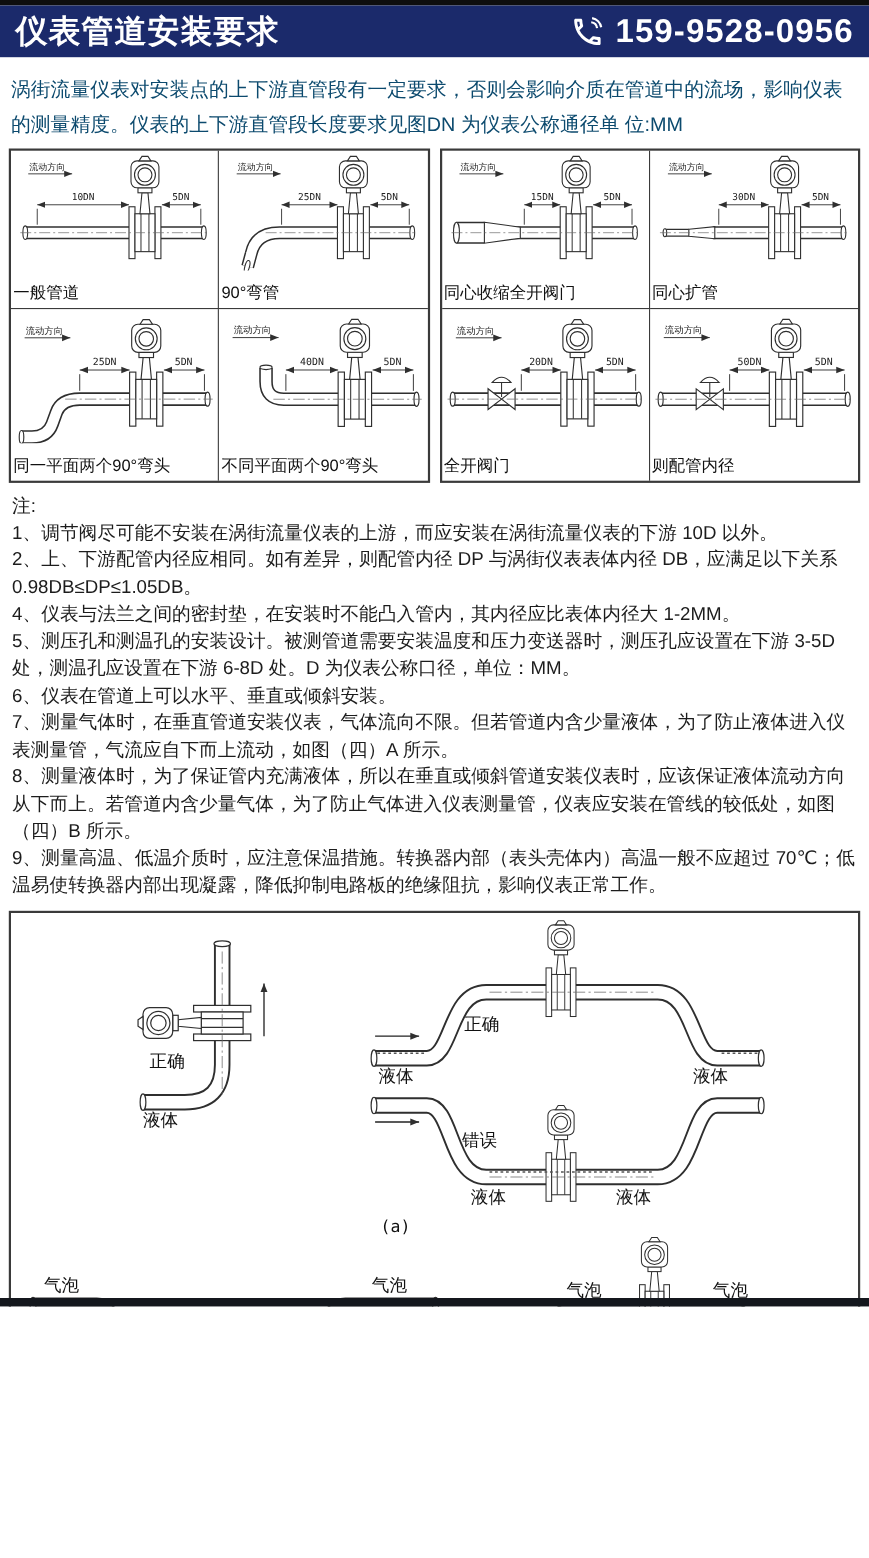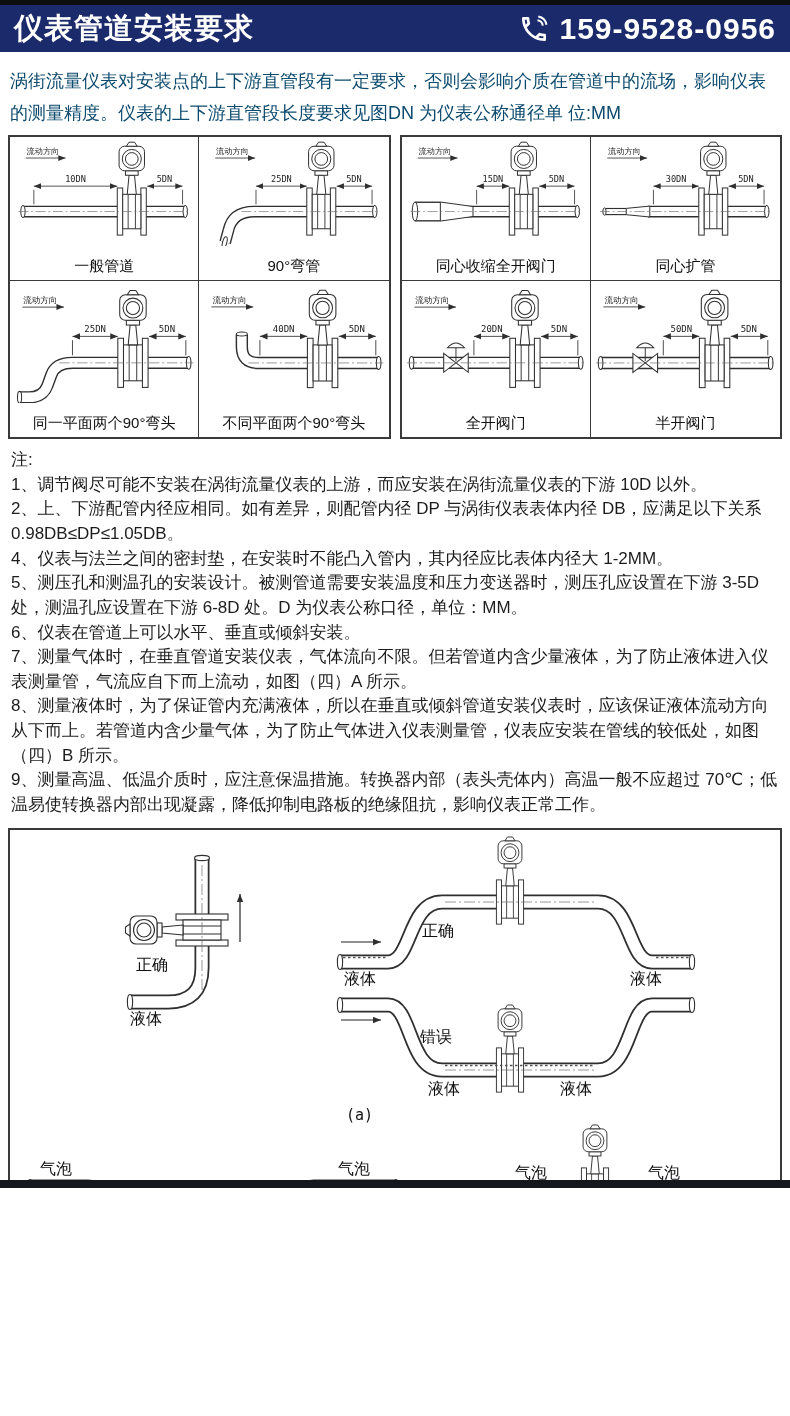--- a/index.html
+++ b/index.html
@@ -11,21 +11,21 @@
           justify-content:space-between;padding:0 14px;color:#fff;}
   .title{font-size:29px;font-weight:bold;letter-spacing:1px;}
   .phone{display:flex;align-items:center;gap:9px;font-size:30px;font-weight:bold;letter-spacing:1px;}
   
   .intro{margin:13px 10px 6px;font-size:18px;line-height:1.78;color:#0c4a6e;}
   
   .tables{display:flex;gap:9px;margin:0 8px;}
   .tbl{flex:1;border:2px solid #3a3a3a;display:grid;grid-template-columns:1fr 1fr;
        grid-template-rows:144px 156px;background:#fff;}
   .cell{border-right:1.5px solid #3a3a3a;border-bottom:1.5px solid #3a3a3a;
-        display:flex;flex-direction:column;align-items:center;padding:2px 2px 4px;min-width:0;}
+        display:flex;flex-direction:column;align-items:flex-start;padding:2px 2px 4px;min-width:0;}
   .cell:nth-child(2n){border-right:none;}
   .cell:nth-child(n+3){border-bottom:none;}
   .cell svg.diag{width:100%;flex:1;min-height:0;}
   .cap{font-size:15px;color:#111;margin-top:11px;white-space:nowrap;}
   
   .po{stroke:#2f2f2f;stroke-width:13;fill:none;stroke-linejoin:round;}
   .pi{stroke:#fff;stroke-width:10;fill:none;stroke-linejoin:round;}
   .po2{stroke:#2f2f2f;stroke-width:22;fill:none;}
   .pi2{stroke:#fff;stroke-width:19;fill:none;}
   .po3{stroke:#2f2f2f;stroke-width:8;fill:none;}
@@ -262,21 +262,21 @@
           <use href="#valve" x="55" y="80"></use>
           <use href="#meter" x="128" y="80"></use>
           <line class="cl" x1="3" y1="80" x2="192" y2="80"></line>
           <line class="dm" x1="74" y1="52" x2="112" y2="52" marker-start="url(#arr)" marker-end="url(#arr)"></line>
           <line class="dm" x1="74" y1="56" x2="74" y2="72"></line>
           <text class="t9" x="93" y="47" text-anchor="middle">50DN</text>
           <line class="dm" x1="145" y1="52" x2="184" y2="52" marker-start="url(#arr)" marker-end="url(#arr)"></line>
           <line class="dm" x1="184" y1="56" x2="184" y2="72"></line>
           <text class="t9" x="164" y="47" text-anchor="middle">5DN</text>
         </svg>
-        <div class="cap">半开阀门</div>
+        <div class="cap">则配管内径</div>
       </div>
     </div>
   </div>
 
   <div class="notes">
     <div>注:</div>
     <div>1、调节阀尽可能不安装在涡街流量仪表的上游，而应安装在涡街流量仪表的下游 10D 以外。</div>
     <div>2、上、下游配管内径应相同。如有差异，则配管内径 DP 与涡街仪表表体内径 DB，应满足以下关系 0.98DB≤DP≤1.05DB。</div>
     <div>4、仪表与法兰之间的密封垫，在安装时不能凸入管内，其内径应比表体内径大 1-2MM。</div>
     <div>5、测压孔和测温孔的安装设计。被测管道需要安装温度和压力变送器时，测压孔应设置在下游 3-5D 处，测温孔应设置在下游 6-8D 处。D 为仪表公称口径，单位：MM。</div>

